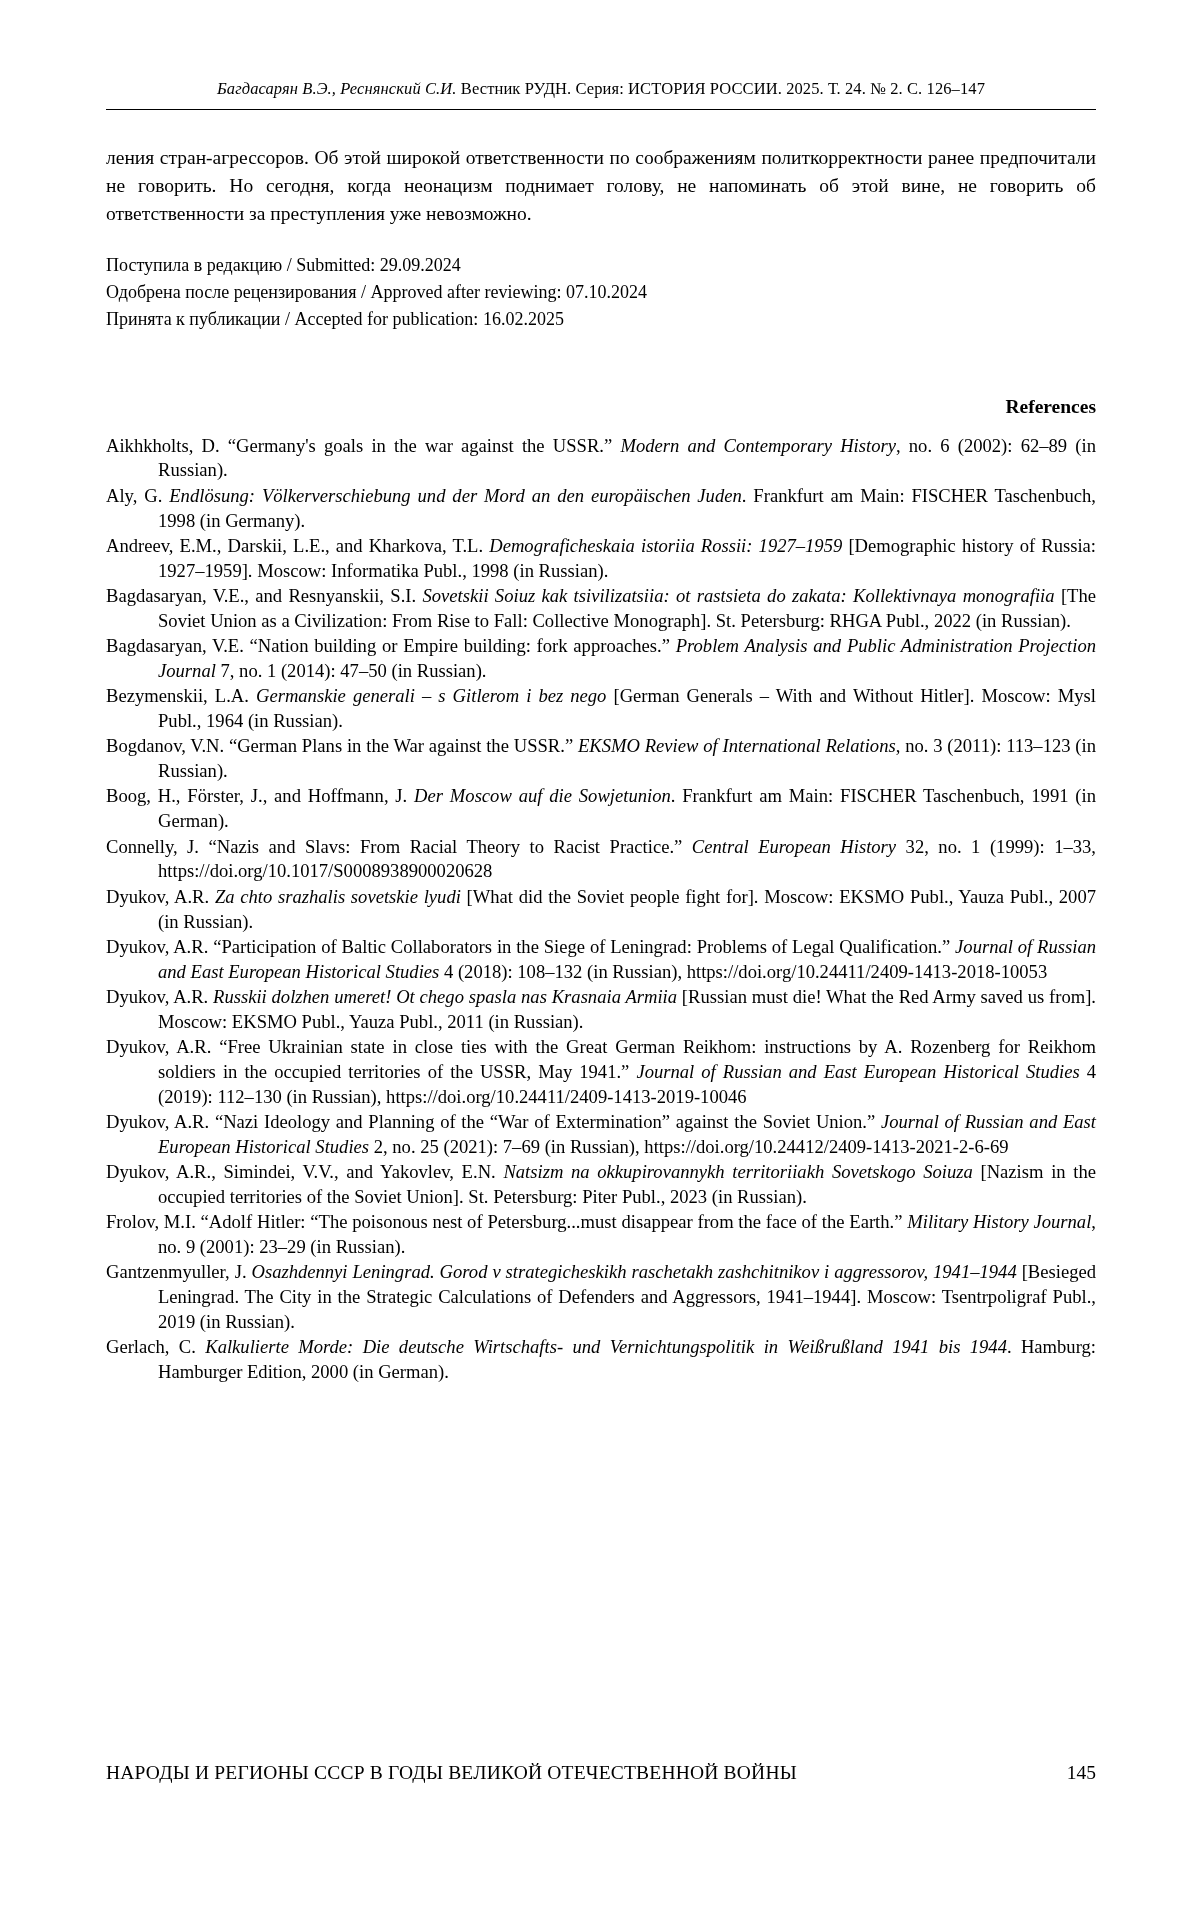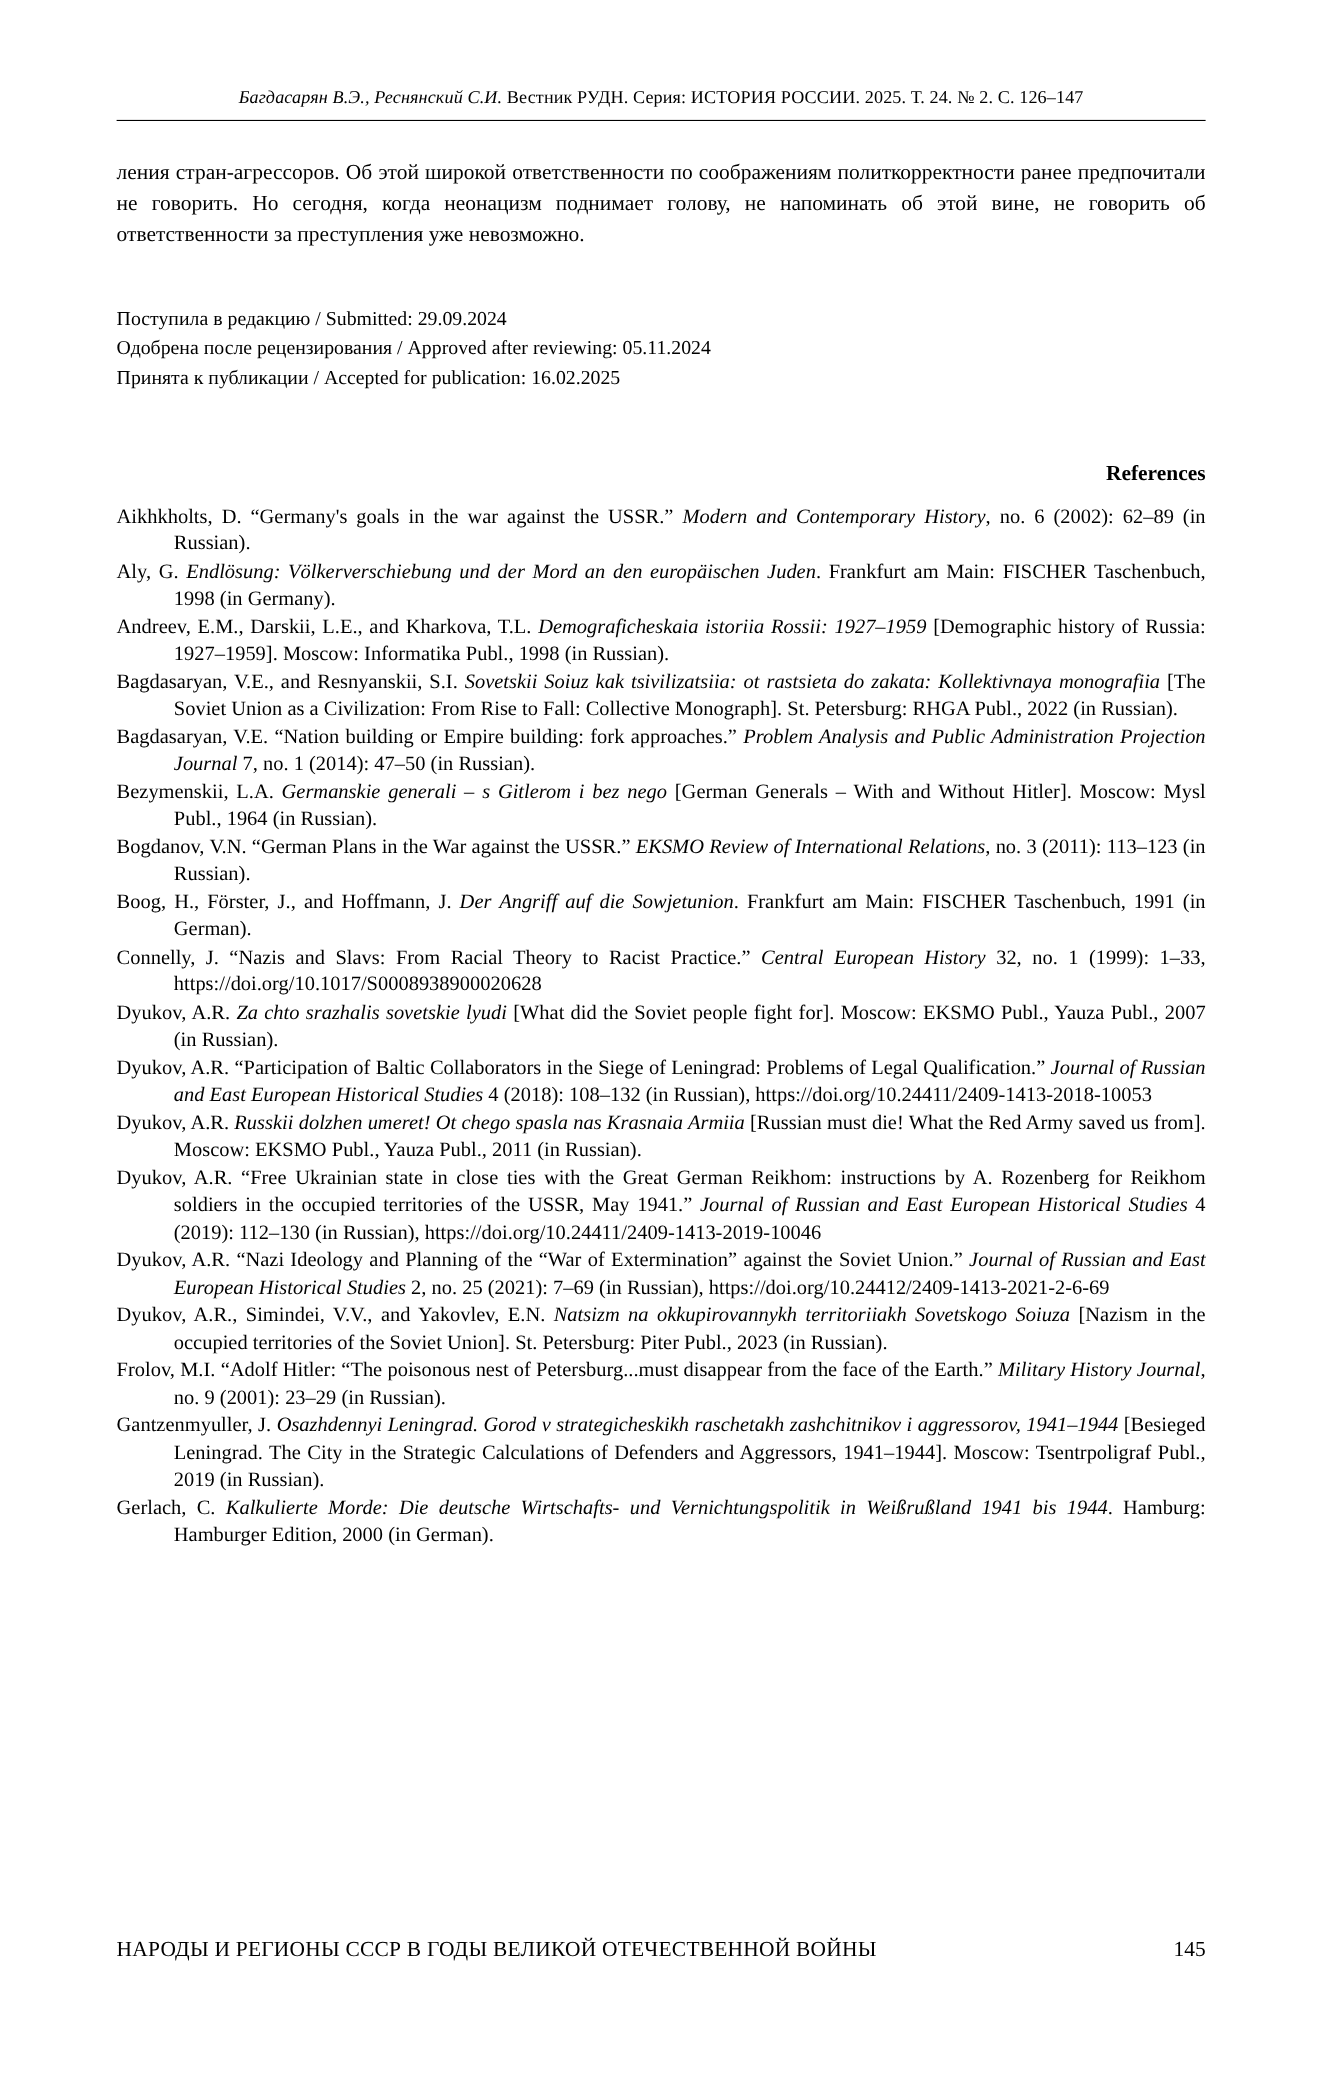--- a/index.html
+++ b/index.html
@@ -45,21 +45,21 @@
   }
   .body-text p {
     margin: 0;
     font-size: 19.5px;
     line-height: 1.42;
     text-align: justify;
     text-justify: inter-word;
     hyphens: manual;
   }
   .dates {
-    margin-top: 48px;
+    margin-top: 24px;
     font-size: 18px;
     line-height: 1.52;
   }
   .dates div {
     white-space: pre;
   }
   .refs-title {
     text-align: right;
     font-weight: bold;
     font-size: 19.5px;
@@ -104,35 +104,35 @@
       <span class="names">Багдасарян В.Э., Реснянский С.И.</span><span> Вестник РУДН. Серия: ИСТОРИЯ РОССИИ. 2025. Т. 24. № 2. С. 126–147</span>
     </div>
     <div class="rule"></div>
 
     <div class="body-text">
       <p>ления стран-агрессоров. Об этой широкой ответственности по соображениям политкорректности ранее предпочитали не говорить. Но сегодня, когда неонацизм поднимает голову, не напоминать об этой вине, не говорить об ответственности за преступления уже невозможно.</p>
     </div>
 
     <div class="dates">
       <div>Поступила в редакцию / Submitted: 29.09.2024</div>
-      <div>Одобрена после рецензирования / Approved after reviewing: 05.11.2024</div>
+      <div>Одобрена после рецензирования / Approved after reviewing: 07.10.2024</div>
       <div>Принята к публикации / Accepted for publication: 16.02.2025</div>
     </div>
 
     <div class="refs-title">References</div>
 
     <div class="refs-list">
       <div class="ref">Aikhkholts, D. “Germany's goals in the war against the USSR.” <i>Modern and Contemporary History</i>, no. 6 (2002): 62–89 (in Russian).</div>
       <div class="ref">Aly, G. <i>Endlösung: Völkerverschiebung und der Mord an den europäischen Juden</i>. Frankfurt am Main: FISCHER Taschenbuch, 1998 (in Germany).</div>
       <div class="ref">Andreev, E.M., Darskii, L.E., and Kharkova, T.L. <i>Demograficheskaia istoriia Rossii: 1927–1959</i> [Demographic history of Russia: 1927–1959]. Moscow: Informatika Publ., 1998 (in Russian).</div>
       <div class="ref">Bagdasaryan, V.E., and Resnyanskii, S.I. <i>Sovetskii Soiuz kak tsivilizatsiia: ot rastsieta do zakata: Kollektivnaya monografiia</i> [The Soviet Union as a Civilization: From Rise to Fall: Collective Monograph]. St. Petersburg: RHGA Publ., 2022 (in Russian).</div>
       <div class="ref">Bagdasaryan, V.E. “Nation building or Empire building: fork approaches.” <i>Problem Analysis and Public Administration Projection Journal</i> 7, no. 1 (2014): 47–50 (in Russian).</div>
       <div class="ref">Bezymenskii, L.A. <i>Germanskie generali – s Gitlerom i bez nego</i> [German Generals – With and Without Hitler]. Moscow: Mysl Publ., 1964 (in Russian).</div>
       <div class="ref">Bogdanov, V.N. “German Plans in the War against the USSR.” <i>EKSMO Review of International Relations</i>, no. 3 (2011): 113–123 (in Russian).</div>
-      <div class="ref">Boog, H., Förster, J., and Hoffmann, J. <i>Der Angriff auf die Sowjetunion</i>. Frankfurt am Main: FISCHER Taschenbuch, 1991 (in German).</div>
+      <div class="ref">Boog, H., Förster, J., and Hoffmann, J. <i>Der Moscow auf die Sowjetunion</i>. Frankfurt am Main: FISCHER Taschenbuch, 1991 (in German).</div>
       <div class="ref">Connelly, J. “Nazis and Slavs: From Racial Theory to Racist Practice.” <i>Central European History</i> 32, no. 1 (1999): 1–33, https://doi.org/10.1017/S0008938900020628</div>
       <div class="ref">Dyukov, A.R. <i>Za chto srazhalis sovetskie lyudi</i> [What did the Soviet people fight for]. Moscow: EKSMO Publ., Yauza Publ., 2007 (in Russian).</div>
       <div class="ref">Dyukov, A.R. “Participation of Baltic Collaborators in the Siege of Leningrad: Problems of Legal Qualification.” <i>Journal of Russian and East European Historical Studies</i> 4 (2018): 108–132 (in Russian), https://doi.org/10.24411/2409-1413-2018-10053</div>
       <div class="ref">Dyukov, A.R. <i>Russkii dolzhen umeret! Ot chego spasla nas Krasnaia Armiia</i> [Russian must die! What the Red Army saved us from]. Moscow: EKSMO Publ., Yauza Publ., 2011 (in Russian).</div>
       <div class="ref">Dyukov, A.R. “Free Ukrainian state in close ties with the Great German Reikhom: instructions by A. Rozenberg for Reikhom soldiers in the occupied territories of the USSR, May 1941.” <i>Journal of Russian and East European Historical Studies</i> 4 (2019): 112–130 (in Russian), https://doi.org/10.24411/2409-1413-2019-10046</div>
       <div class="ref">Dyukov, A.R. “Nazi Ideology and Planning of the “War of Extermination” against the Soviet Union.” <i>Journal of Russian and East European Historical Studies</i> 2, no. 25 (2021): 7–69 (in Russian), https://doi.org/10.24412/2409-1413-2021-2-6-69</div>
       <div class="ref">Dyukov, A.R., Simindei, V.V., and Yakovlev, E.N. <i>Natsizm na okkupirovannykh territoriiakh Sovetskogo Soiuza</i> [Nazism in the occupied territories of the Soviet Union]. St. Petersburg: Piter Publ., 2023 (in Russian).</div>
       <div class="ref">Frolov, M.I. “Adolf Hitler: “The poisonous nest of Petersburg...must disappear from the face of the Earth.” <i>Military History Journal</i>, no. 9 (2001): 23–29 (in Russian).</div>
       <div class="ref">Gantzenmyuller, J. <i>Osazhdennyi Leningrad. Gorod v strategicheskikh raschetakh zashchitnikov i aggressorov, 1941–1944</i> [Besieged Leningrad. The City in the Strategic Calculations of Defenders and Aggressors, 1941–1944]. Moscow: Tsentrpoligraf Publ., 2019 (in Russian).</div>
       <div class="ref">Gerlach, C. <i>Kalkulierte Morde: Die deutsche Wirtschafts- und Vernichtungspolitik in Weißrußland 1941 bis 1944</i>. Hamburg: Hamburger Edition, 2000 (in German).</div>

